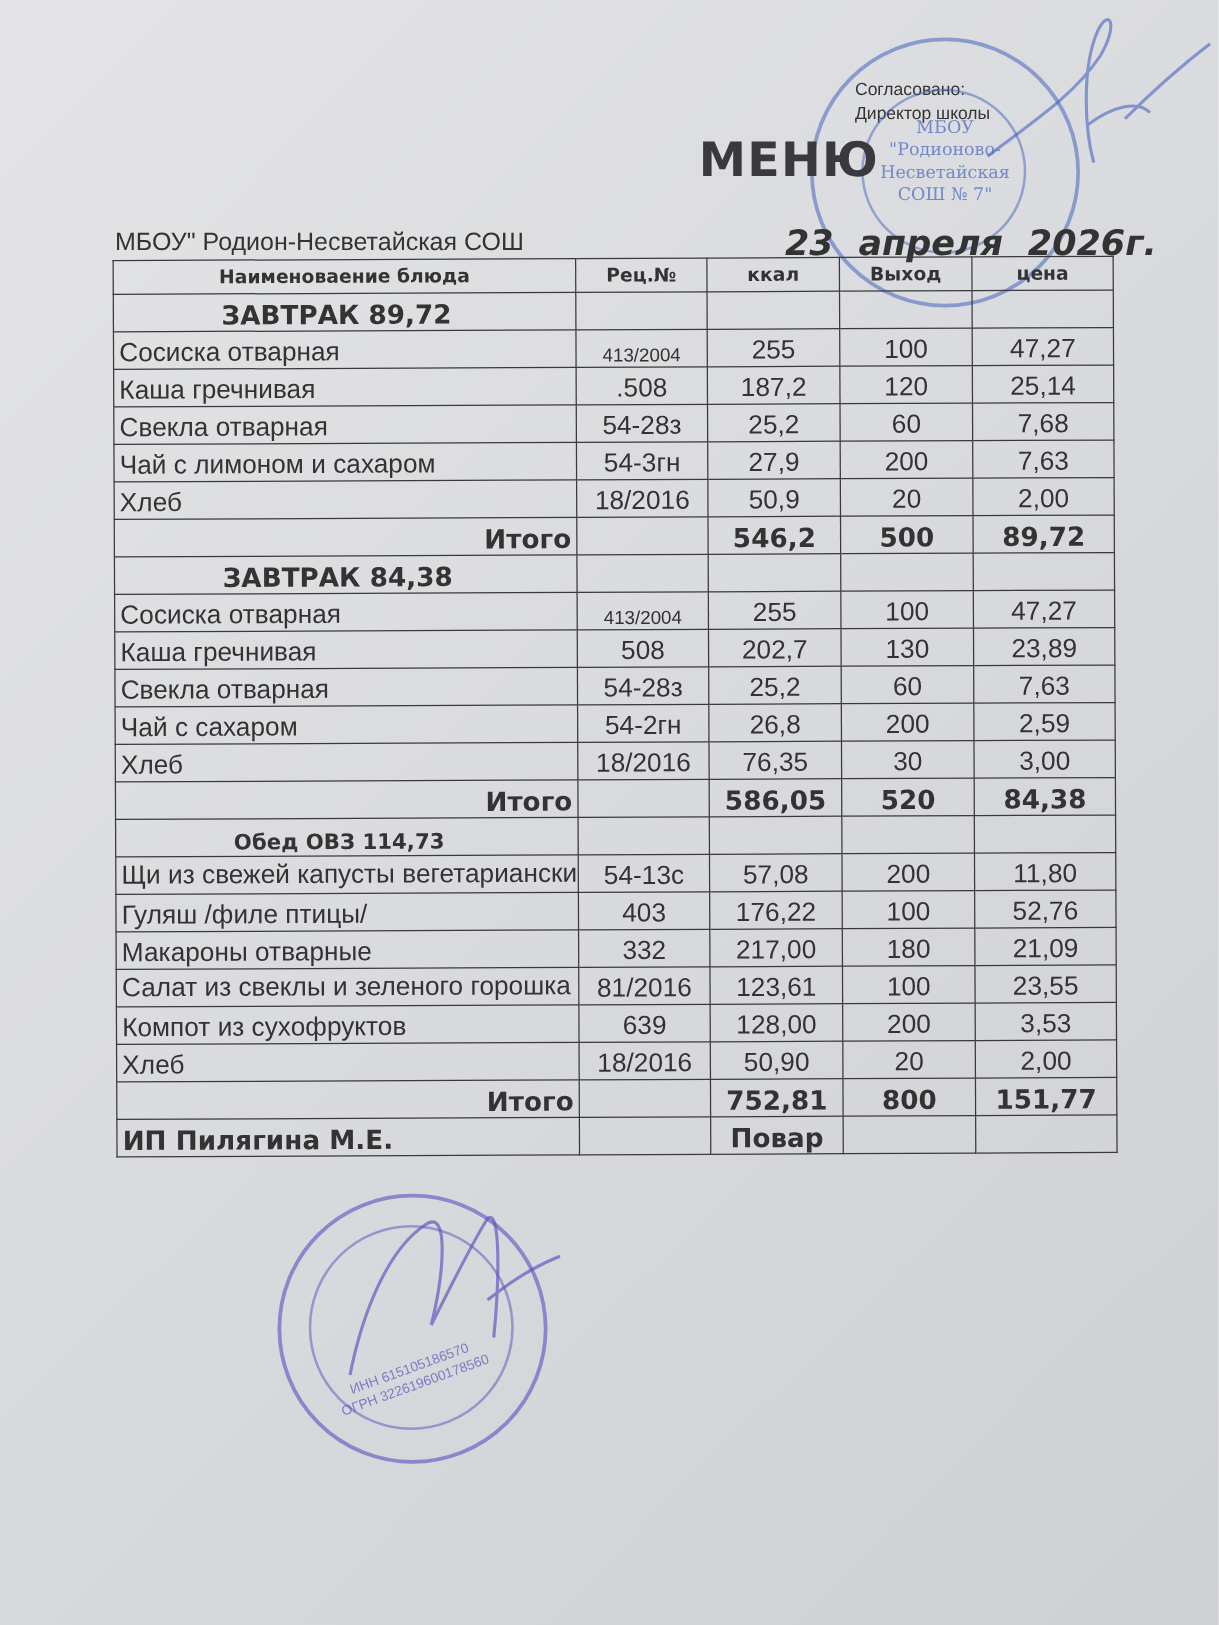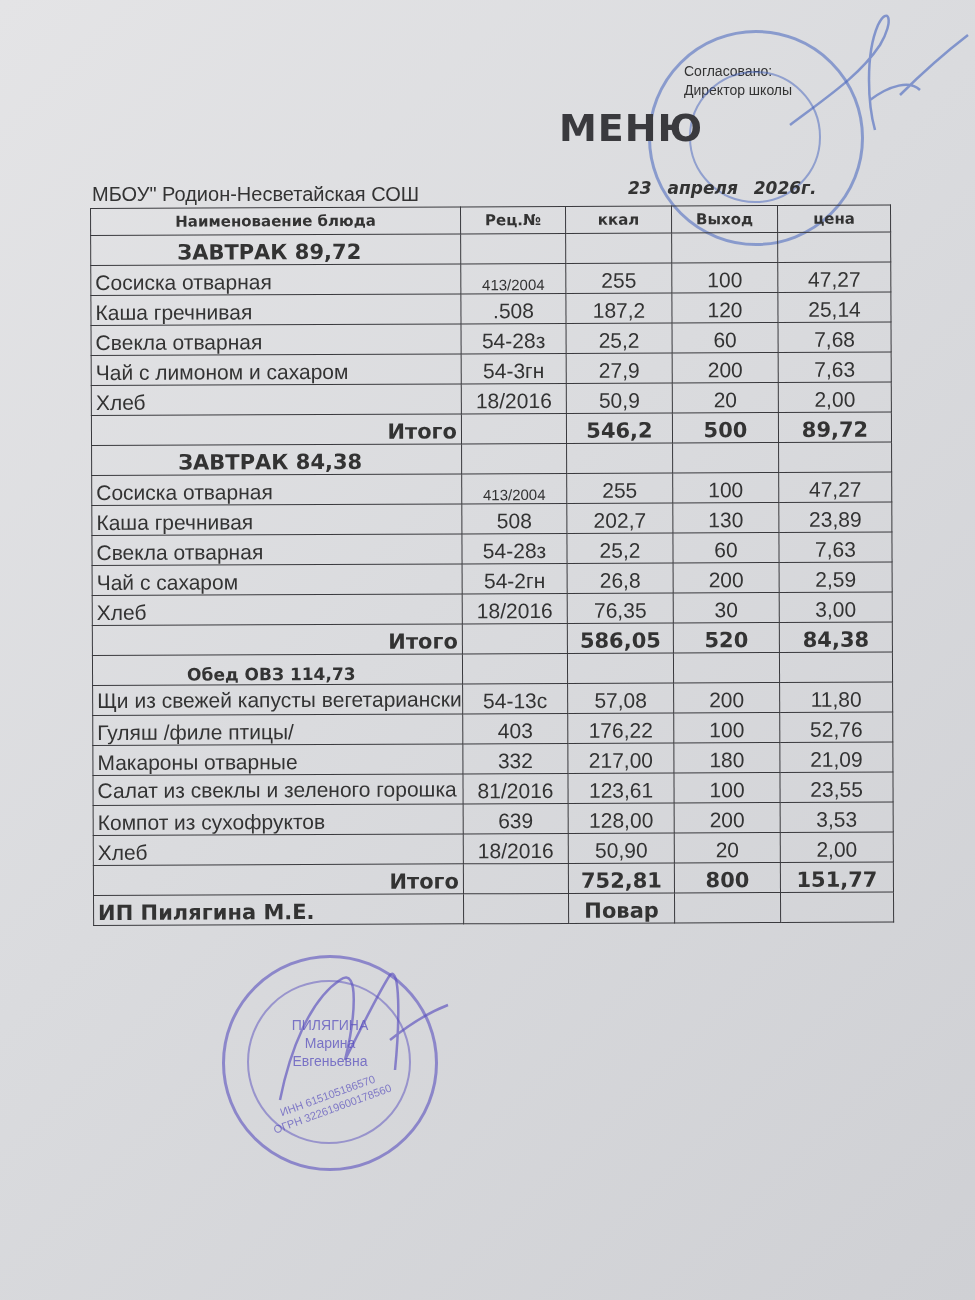--- a/index.html
+++ b/index.html
@@ -4,21 +4,21 @@
 <style>
   html, body { margin:0; padding:0; }
   body {
     width:975px; height:1300px; overflow:hidden; position:relative;
     background: linear-gradient(135deg, #e4e4e6 0%, #dadbde 45%, #cfd0d4 100%);
     font-family: "Liberation Sans", sans-serif; color:#2a2a2e;
   }
   .approved { position:absolute; left:684px; top:62px; font-size:14px; line-height:19px; color:#333; }
   .title { position:absolute; left:559px; top:106px; font-family:"DejaVu Sans", sans-serif; font-weight:bold; font-size:38px; color:#3a3a3e; letter-spacing:1px; }
   .school { position:absolute; left:92px; top:183px; font-size:20px; color:#333; }
-  .date { position:absolute; left:628px; top:178px; font-family:"DejaVu Sans", sans-serif; font-weight:bold; font-style:italic; font-size:17px; color:#333; word-spacing:10px; }
+  .date { position:absolute; left:628px; top:178px; font-family:"DejaVu Sans", sans-serif; font-weight:bold; font-style:italic; font-size:28px; color:#333; word-spacing:10px; }
   table.menu {
     position:absolute; left:90px; top:208px; width:800px;
     border-collapse:collapse; table-layout:fixed; transform:rotate(-0.25deg); transform-origin:left top;
   }
   table.menu td, table.menu th {
     border:1.5px solid #3a3a3e; padding:0 4px; font-size:21px; color:#333;
     height:29px; vertical-align:bottom; white-space:nowrap; overflow:hidden;
   }
   table.menu th { font-family:"DejaVu Sans", sans-serif; font-size:15px; font-weight:bold; height:26px; vertical-align:middle; }
   col.c-name { width:370px; } col.c-rec { width:105px; } col.c-kcal { width:106px; }
@@ -44,20 +44,26 @@
 </head>
 <body>
 
 <div class="approved">
   <div>Согласовано:</div>
   <div>Директор школы</div>
 </div>
 
 <div class="stamp stamp-top">
   <div class="inner"></div>
+  <div class="txt">
+    <div>МБОУ</div>
+    <div>"Родионово-</div>
+    <div>Несветайская</div>
+    <div>СОШ № 7"</div>
+  </div>
 </div>
 <svg class="sig" style="left:770px;top:5px" width="200" height="140" viewBox="0 0 200 140">
   <path d="M20 120 C60 90, 90 70, 110 40 C125 15, 118 0, 108 20 C95 50, 98 100, 105 125 M100 95 C120 80, 140 75, 150 85 M130 90 C160 60, 185 40, 198 30" fill="none" stroke="rgba(70,100,190,0.6)" stroke-width="2.5"></path>
 </svg>
 
 <div class="title">МЕНЮ</div>
 <div class="school">МБОУ" Родион-Несветайская  СОШ</div>
 <div class="date">23  апреля  2026г.</div>
 
 <table class="menu">
@@ -239,25 +245,20 @@
         <td></td>
     <td class="num">Повар</td>
         <td></td>
         <td></td>
   </tr>
 </tbody>
   </table>
 
 <div class="stamp stamp-bottom">
   <div class="inner"></div>
-  <div class="txt">
-    <div>ПИЛЯГИНА</div>
-    <div>Марина</div>
-    <div>Евгеньевна</div>
-  </div>
   <div class="ids">
     <div>ИНН 615105186570</div>
     <div>ОГРН 322619600178560</div>
   </div>
 </div>
 <svg class="sig" style="left:250px;top:960px" width="200" height="150" viewBox="0 0 200 150">
   <path d="M30 140 C40 90, 60 40, 90 20 C110 5, 105 60, 95 100 M95 100 C110 70, 130 30, 140 15 C150 5, 150 60, 145 110 M140 80 C165 60, 185 50, 198 45" fill="none" stroke="rgba(90,80,190,0.65)" stroke-width="2.5"></path>
 </svg>
 
 </body></html>

